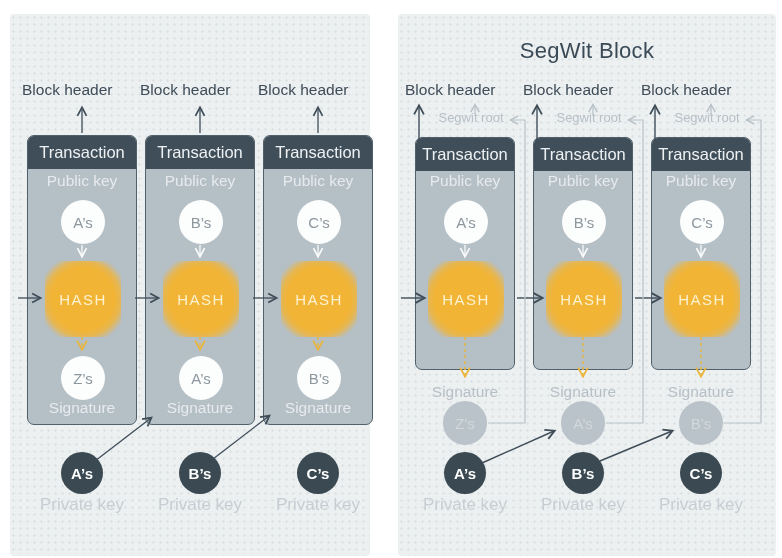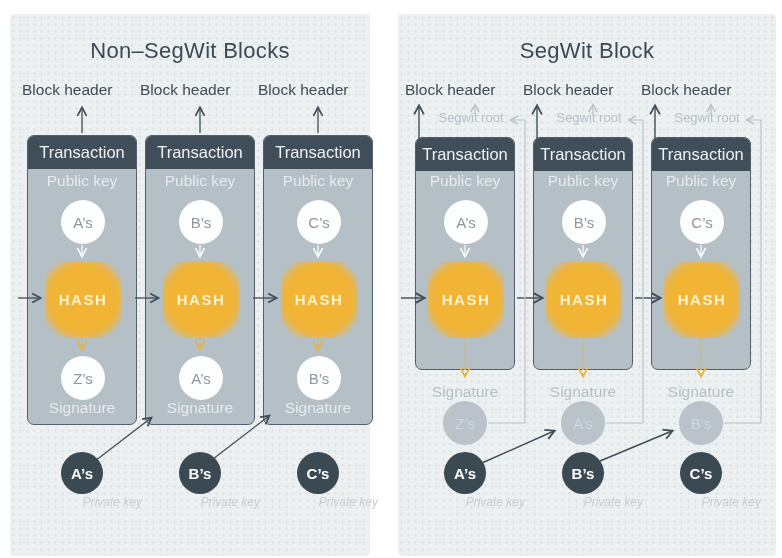--- a/index.html
+++ b/index.html
@@ -26,41 +26,40 @@
   .bhd{height:33px;line-height:33px;text-align:center;background:#3f4e58;
     color:#eef1f3;font-size:16.5px;border-radius:6px 6px 0 0;}
   .pkl{position:absolute;left:0;width:100%;text-align:center;
     color:#e7ebee;font-size:15.5px;top:36px;}
   .pkl.r{top:34px;}
   .cw{position:absolute;width:44px;height:44px;border-radius:50%;
     background:#fcfdfd;color:#8c979e;font-size:15px;
     display:flex;align-items:center;justify-content:center;}
   .hash{position:absolute;width:76px;height:76px;
     display:flex;align-items:center;justify-content:center;
-    color:#fbf2cf;font-weight:bold;font-size:15px;letter-spacing:1.5px;
+    color:#fbf2cf;font-weight:normal;font-size:15px;letter-spacing:1.5px;
     background:radial-gradient(circle,#f2b434 58%,rgba(242,180,52,0.8) 70%,rgba(242,180,52,0) 85%);}
   .sigl{position:absolute;left:0;width:100%;text-align:center;
     color:#e7ebee;font-size:15.5px;top:263px;}
   .sigl2{position:absolute;width:110px;text-align:center;
     color:#b7c0c6;font-size:15.5px;top:369px;}
   .cg{position:absolute;width:44px;height:44px;border-radius:50%;
     background:#b9c3c9;color:#d2d9dd;font-size:15px;top:387px;
     display:flex;align-items:center;justify-content:center;}
   .cd{position:absolute;width:42px;height:42px;border-radius:50%;
     background:#3b4a52;color:#ffffff;font-weight:bold;font-size:15px;top:438px;
     display:flex;align-items:center;justify-content:center;}
-  .prl{position:absolute;width:120px;text-align:right;
-    color:#c6ced3;font-size:12px;top:481px;font-style:italic;}
+  .prl{position:absolute;width:120px;text-align:center;
+    color:#c6ced3;font-size:17px;top:481px;}
   svg.overlay{position:absolute;top:0;left:0;pointer-events:none;}
 </style>
 </head>
 <body>
 
 <div class="panel" id="panel-left">
-  <div class="ptitle">Non–SegWit Blocks</div>
 
   <div class="bh" style="left:12px">Block header</div>
   <div class="bh" style="left:130px">Block header</div>
   <div class="bh" style="left:248px">Block header</div>
 
   <div class="box" style="left:17px;top:121px;width:110px;height:290px">
     <div class="bhd">Transaction</div>
     <div class="pkl">Public key</div>
     <div class="cw" style="left:33px;top:64px">A’s</div>
     <div class="hash" style="left:17px;top:125px">HASH</div>

